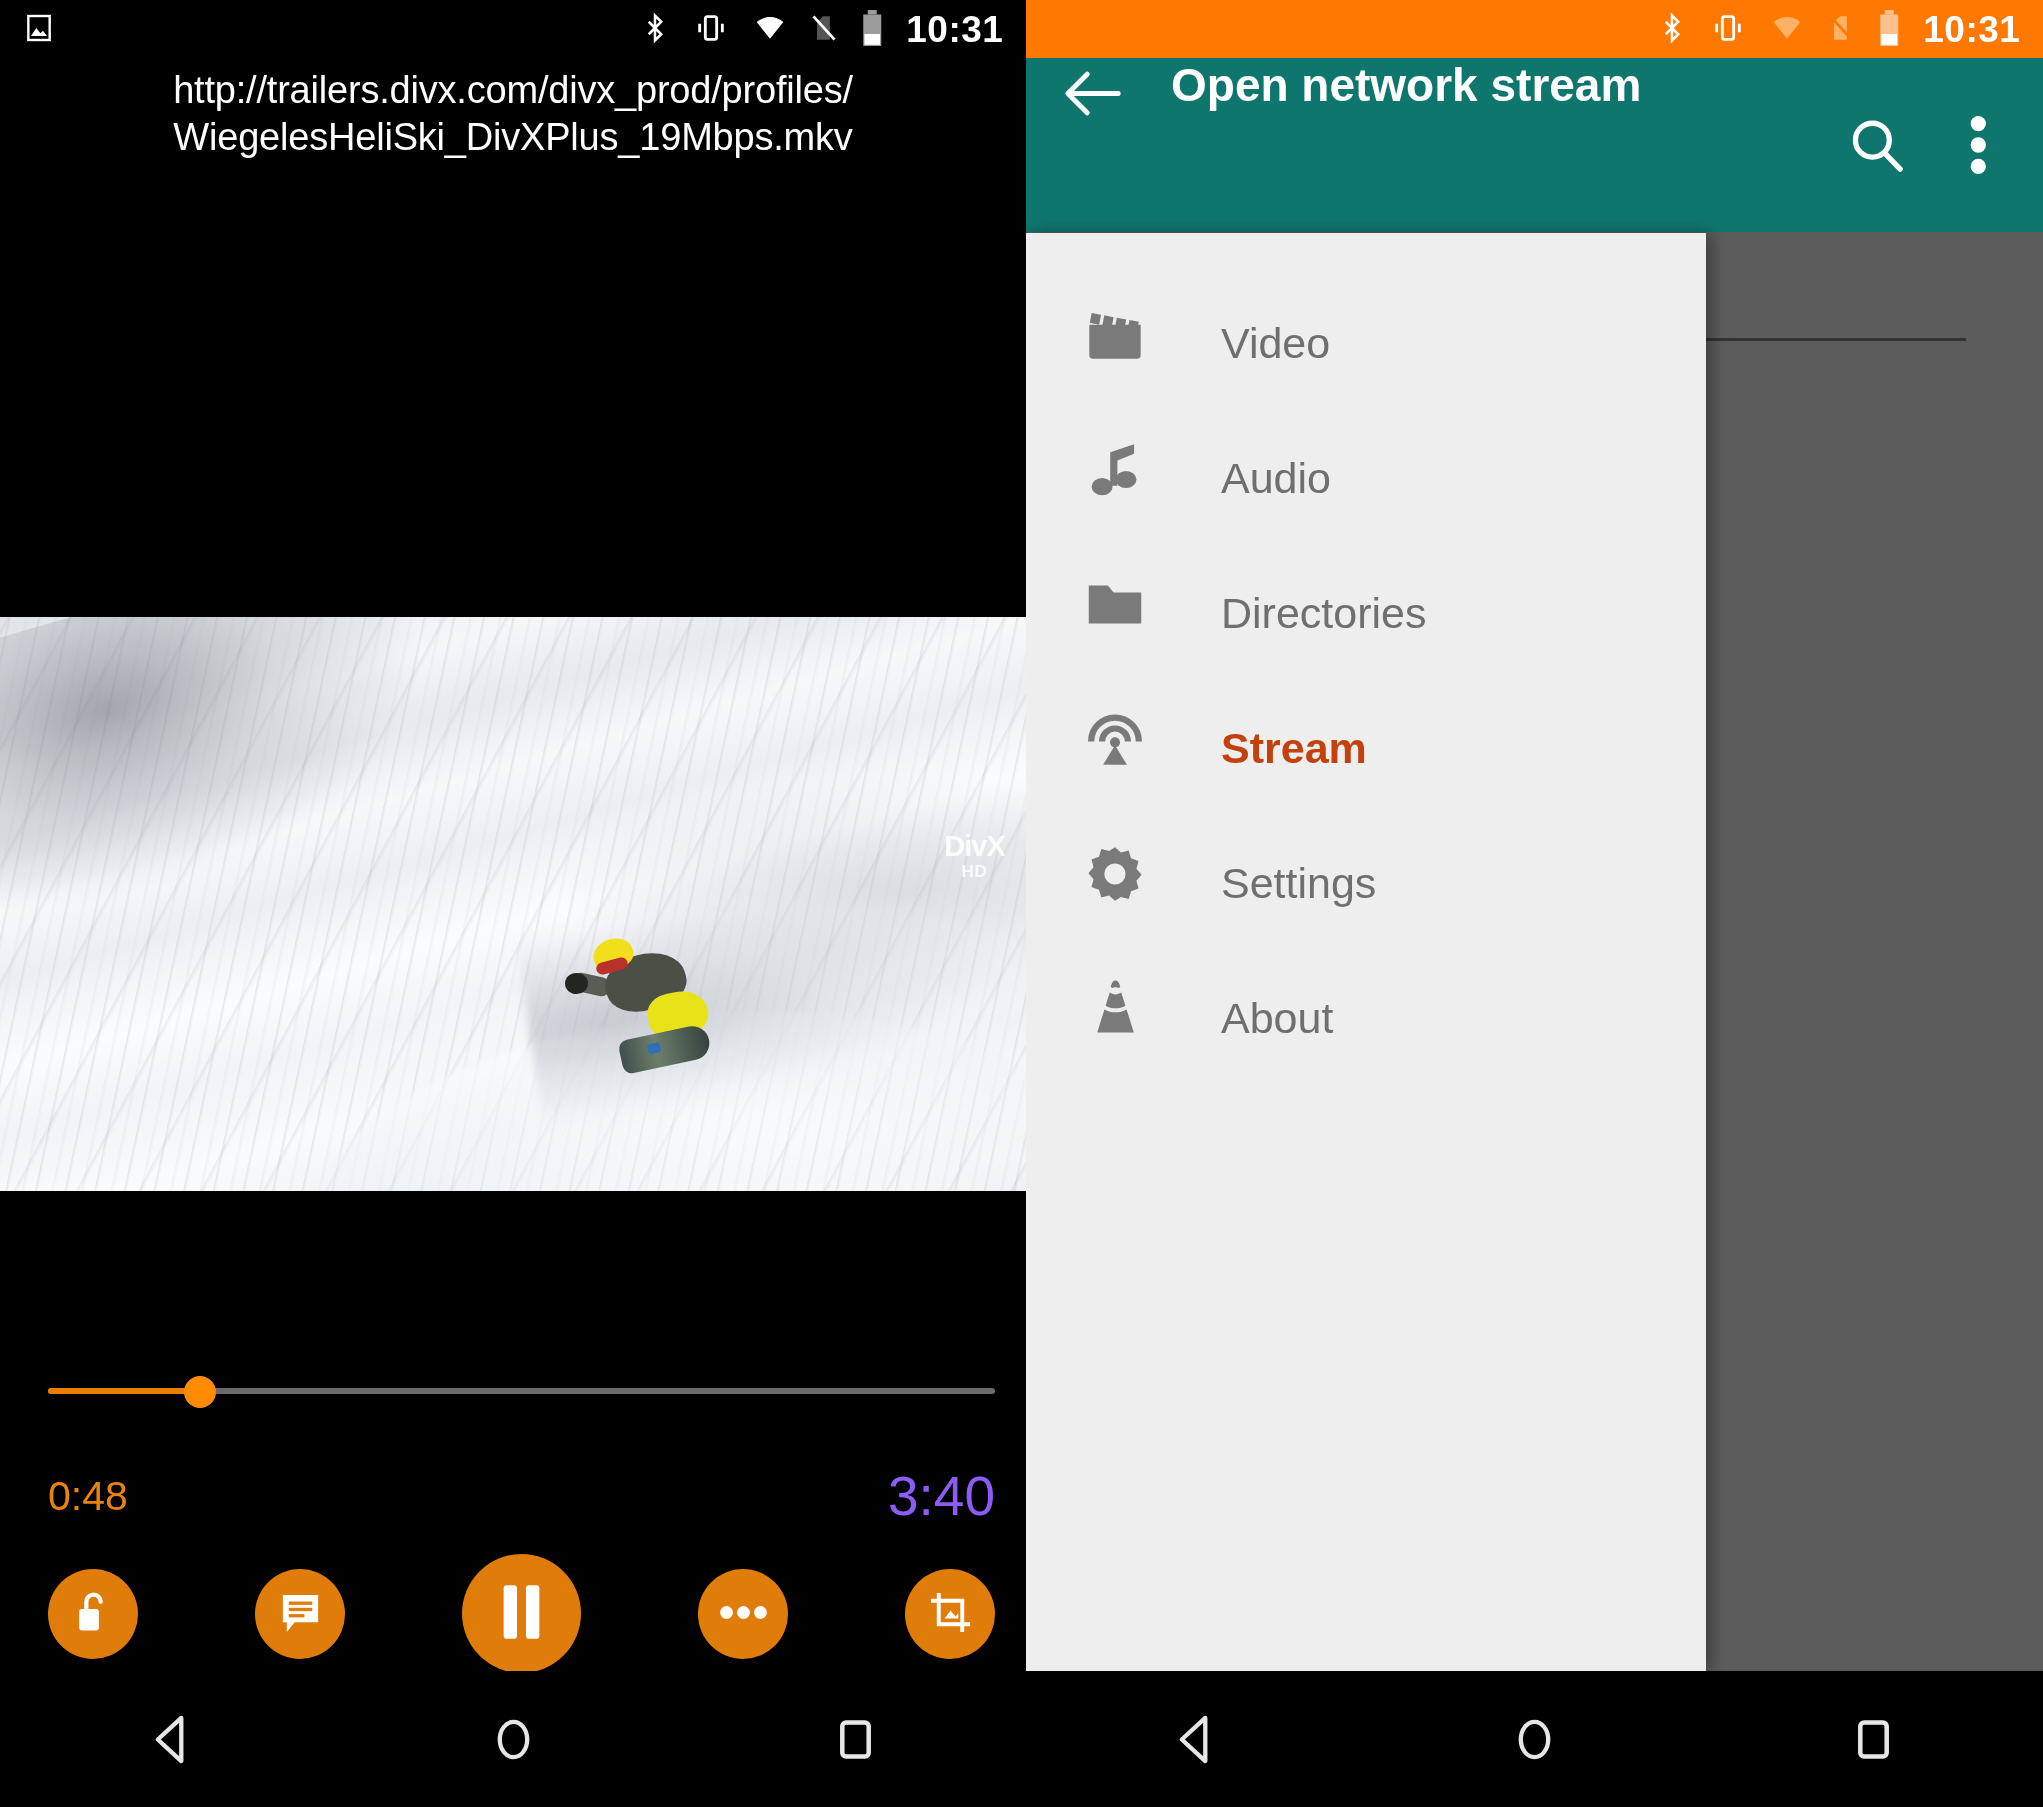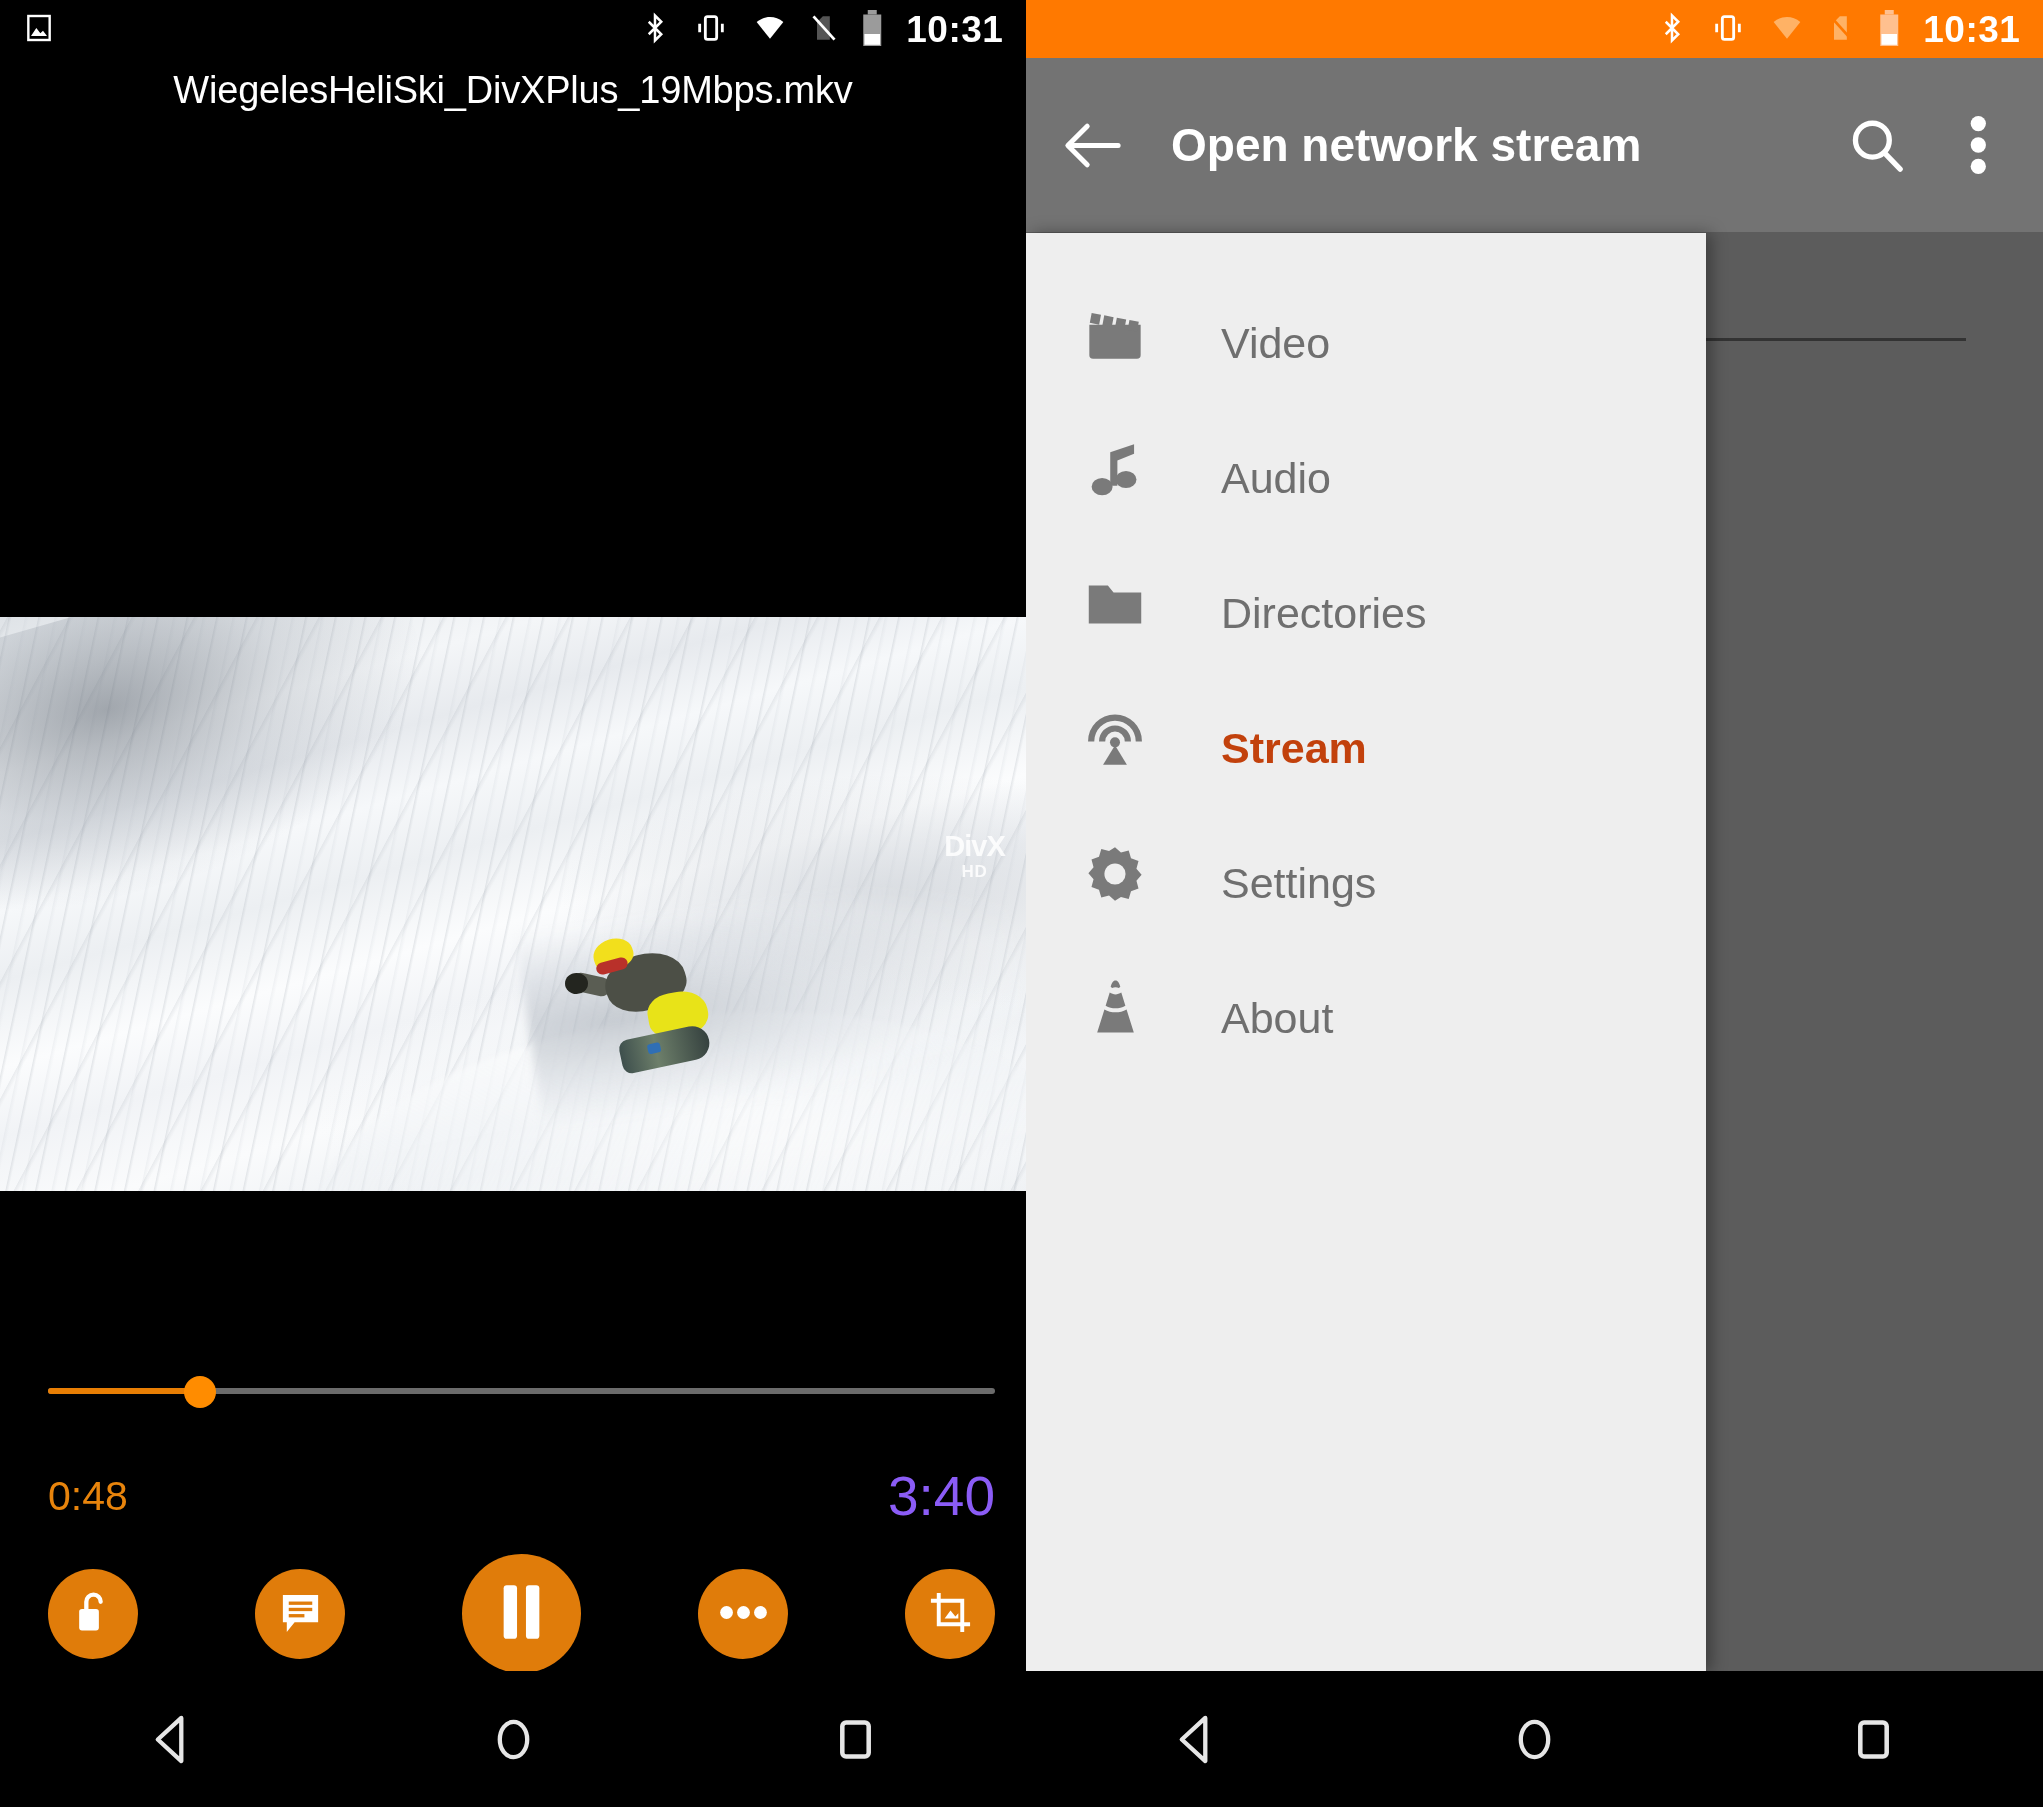--- a/index.html
+++ b/index.html
@@ -125,22 +125,22 @@
             background:#000; display:flex; align-items:center; justify-content:space-around; }
   .nav-ico { width:58px; height:58px; display:flex; align-items:center; justify-content:center; }
 
   
   .pane-right { position:relative; width:1017px; height:1808px; flex:0 0 1017px;
                 background:#5c5c5c; overflow:hidden; }
   .r-status { height:58px; width:100%; background:#ff7900; display:flex;
               align-items:center; padding:0 22.6px; }
   .r-status .sb-time { color:#fff; }
 
-  .appbar { position:relative; height:174px; width:100%; background:#737373;
-            display:flex; align-items:center; padding:0 32px; }
+  .appbar { position:relative; height:174px; width:100%; background:#0f766e;
+            display:flex; padding:0 32px; }
   .ab-back { width:70px; height:70px; display:flex; align-items:center; justify-content:center; }
   .ab-title { color:#fff; font-size:46px; font-weight:bold; margin-left:43px; white-space:nowrap; }
   .ab-actions { margin-left:auto; display:flex; align-items:center; gap:36px; }
   .ab-ico { width:66px; height:66px; display:flex; align-items:center; justify-content:center; }
 
   
   .stream-content { position:absolute; left:0; top:233px; width:1017px; height:1439px;
                     background:#5c5c5c; }
   .uri-field { position:absolute; left:81px; top:45px; width:859px; }
   .uri-placeholder { color:#3d3d3d; font-size:41px; white-space:nowrap; }
@@ -203,20 +203,21 @@
               <rect x="4" y="0" width="6" height="3" fill="#9b9b9b"></rect>
               <rect x="1" y="3" width="12" height="21" fill="#9b9b9b"></rect>
               <rect x="1.8" y="16" width="10.4" height="7.2" fill="#fff"></rect>
             </svg>
         </span>
         <span class="sb-time">10:31</span>
       </div>
     </div>
 
     <div class="url-wrap">
+      <div class="url-line">http://trailers.divx.com/divx_prod/profiles/</div>
       <div class="url-line">WiegelesHeliSki_DivXPlus_19Mbps.mkv</div>
     </div>
 
     <div class="video-stage">
       <div class="snow-bg"></div>
       <div class="snow-lines"></div>
       <div class="snow-lines2"></div>
       <div class="snow-shadow-tl"></div>
       <div class="ridge"></div>
       <div class="spray"></div>

